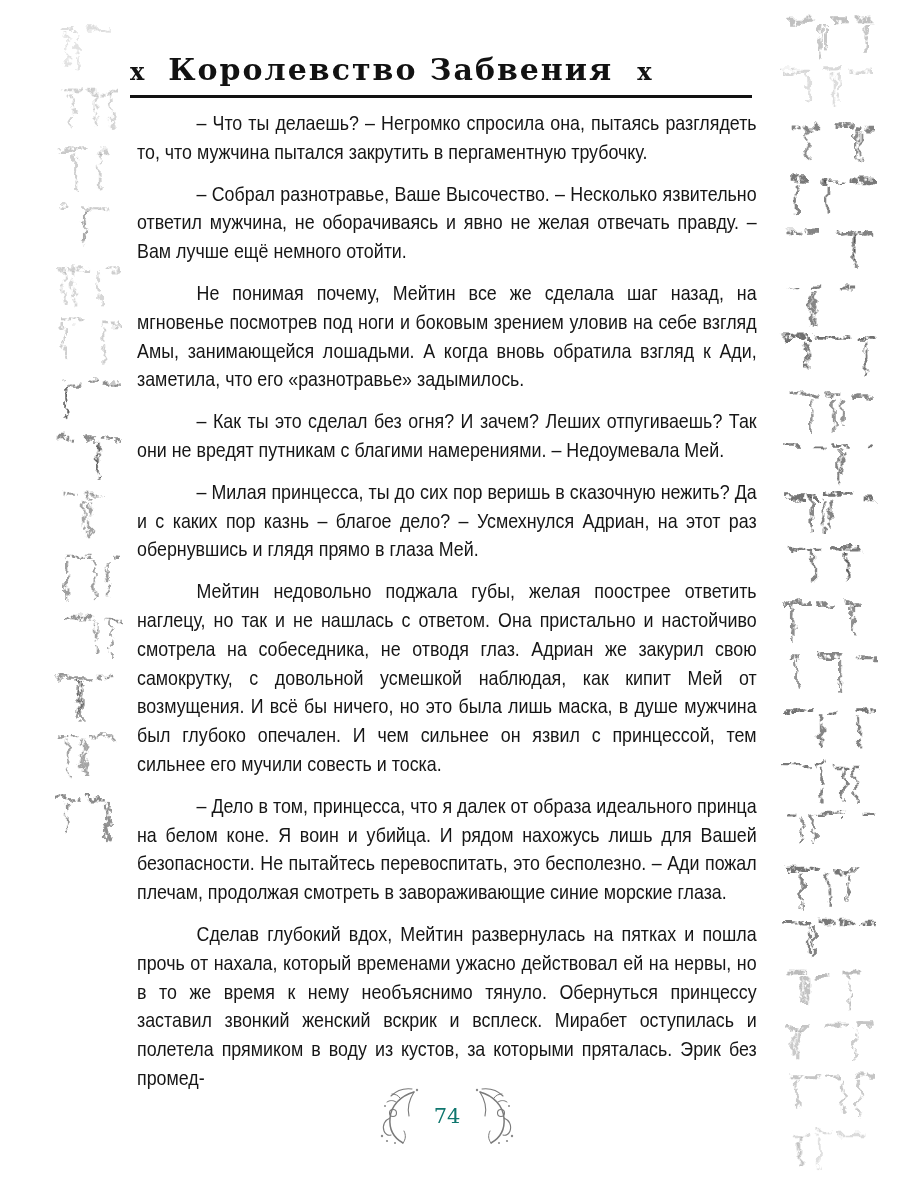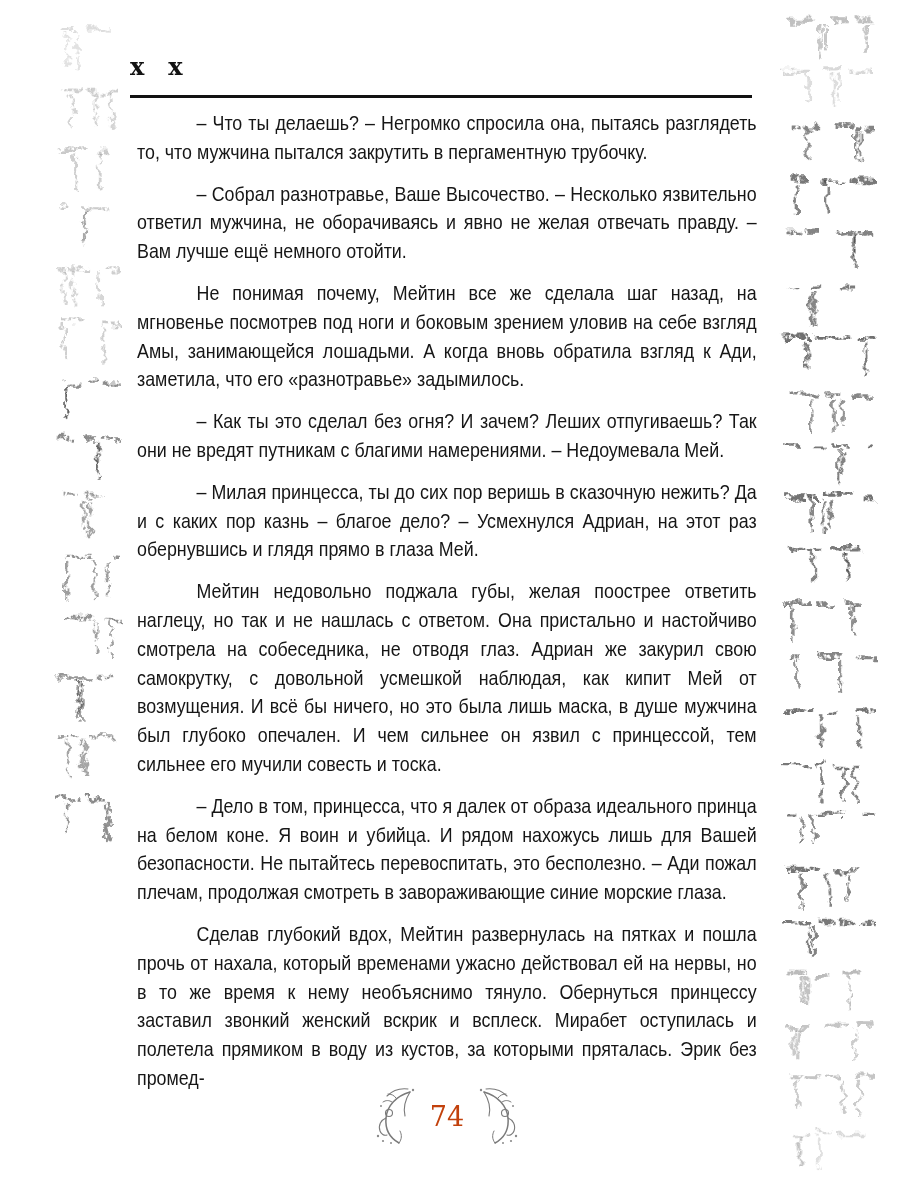--- a/index.html
+++ b/index.html
@@ -42,21 +42,21 @@
     color: #161616;
   }
   .page-text p { margin: 0 0 13px 0; text-indent: 70px; }
 
   .page-footer {
     position: absolute; left: 137px; top: 1086px; width: 620px;
     display: flex; align-items: center; justify-content: center; gap: 12px;
   }
   .page-number {
     font-family: "DejaVu Serif", serif;
-    font-size: 27px; color: #c2410c;
+    font-size: 21px; color: #0f766e;
   }
   .flourish { display: block; }
   .flourish.mirrored { transform: scaleX(-1); }
 </style>
 </head>
 <body>
 
 <svg class="texture left" width="115" height="1200" viewBox="0 0 115 1200" id="tex-left">
   <defs>
     <filter id="grA" x="-15%" y="-3%" width="130%" height="106%">
@@ -208,20 +208,21 @@
       <path d="M16.6,1134.5 h18.6 M43.5,1131.5 h13.6 M63.0,1134.5 h26.6 " stroke-width="3.5" opacity="0.17"></path>
       <path d="M25.0,1135.8 v30.2" stroke-width="3.4" opacity="0.15"></path>
       <path d="M26.0,1135.8 v31.0" stroke-width="3.0" opacity="0.15"></path>
       <path d="M44.3,1135.8 v35.3" stroke-width="2.9" opacity="0.15"></path>
     </g>
   </svg>
 
 <header class="page-header">
   <div class="title-row">
     <span class="header-ornament">x</span>
+    <span class="book-title">Королевство Забвения</span>
     <span class="header-ornament">x</span>
   </div>
   <div class="header-rule"></div>
 </header>
 
 <main class="page-text">
   <p>– Что ты делаешь? – Негромко спросила она, пытаясь разглядеть то, что мужчина пытался закрутить в пергаментную трубочку.</p>
   <p>– Собрал разнотравье, Ваше Высочество. – Несколько язвительно ответил мужчина, не оборачиваясь и явно не желая отвечать правду. – Вам лучше ещё немного отойти.</p>
   <p>Не понимая почему, Мейтин все же сделала шаг назад, на мгновенье посмотрев под ноги и боковым зрением уловив на себе взгляд Амы, занимающейся лошадьми. А когда вновь обратила взгляд к Ади, заметила, что его «разнотравье» задымилось.</p>
   <p>– Как ты это сделал без огня? И зачем? Леших отпугиваешь? Так они не вредят путникам с благими намерениями. – Недоумевала Мей.</p>

